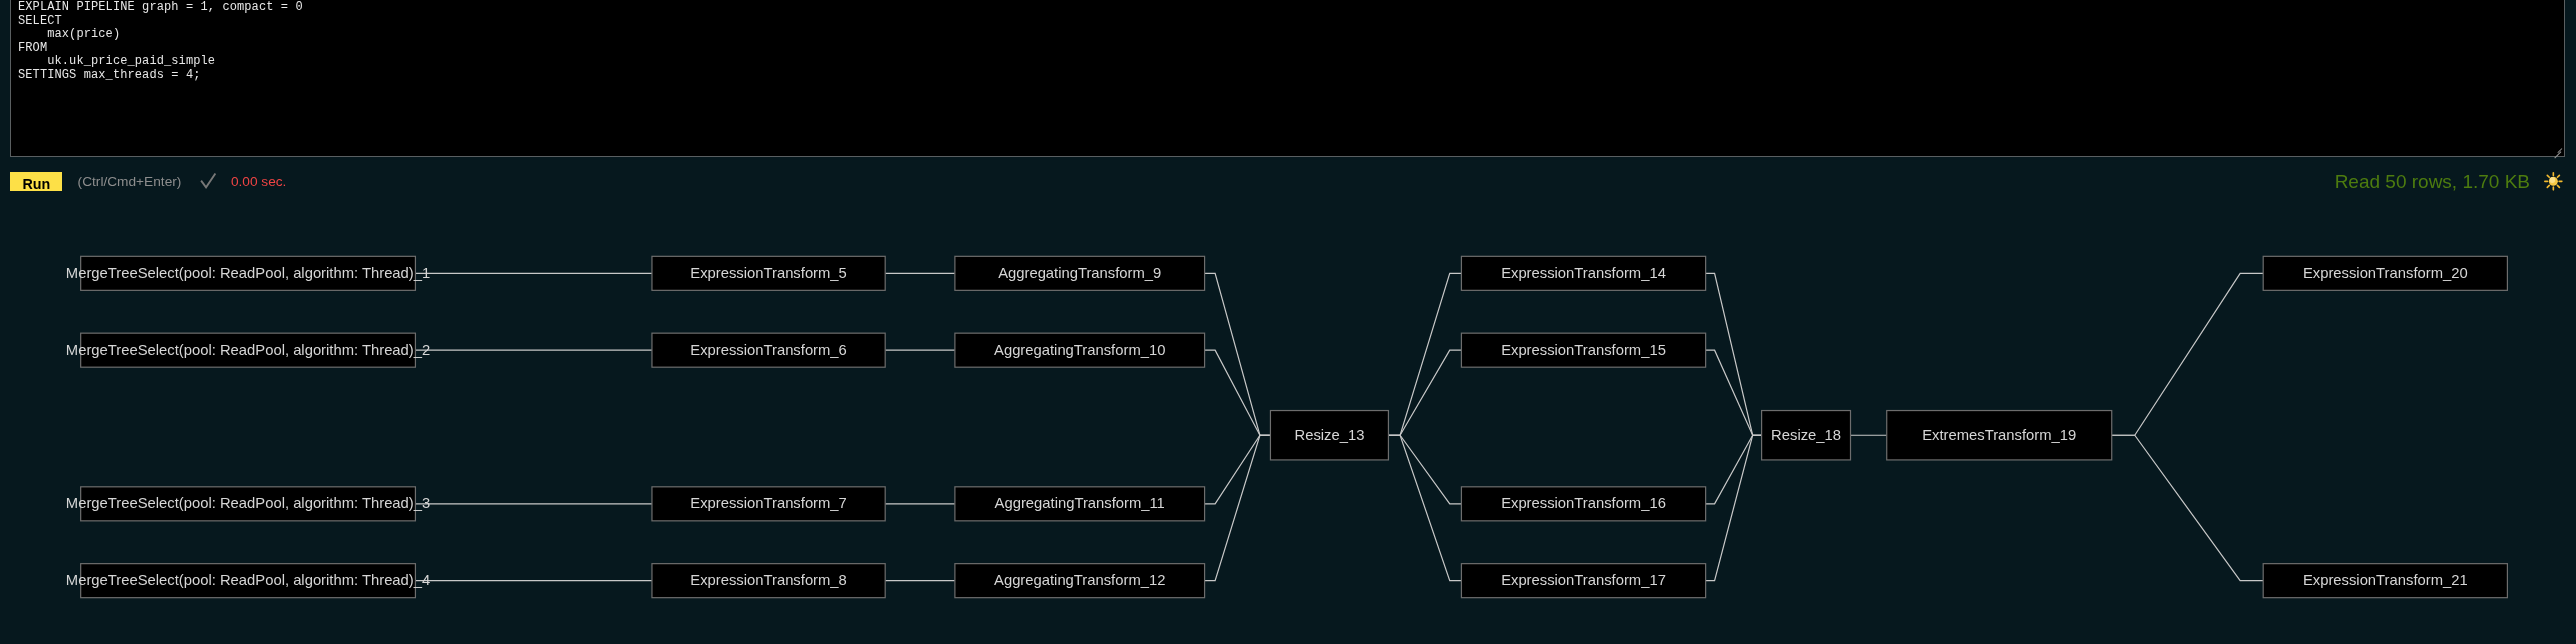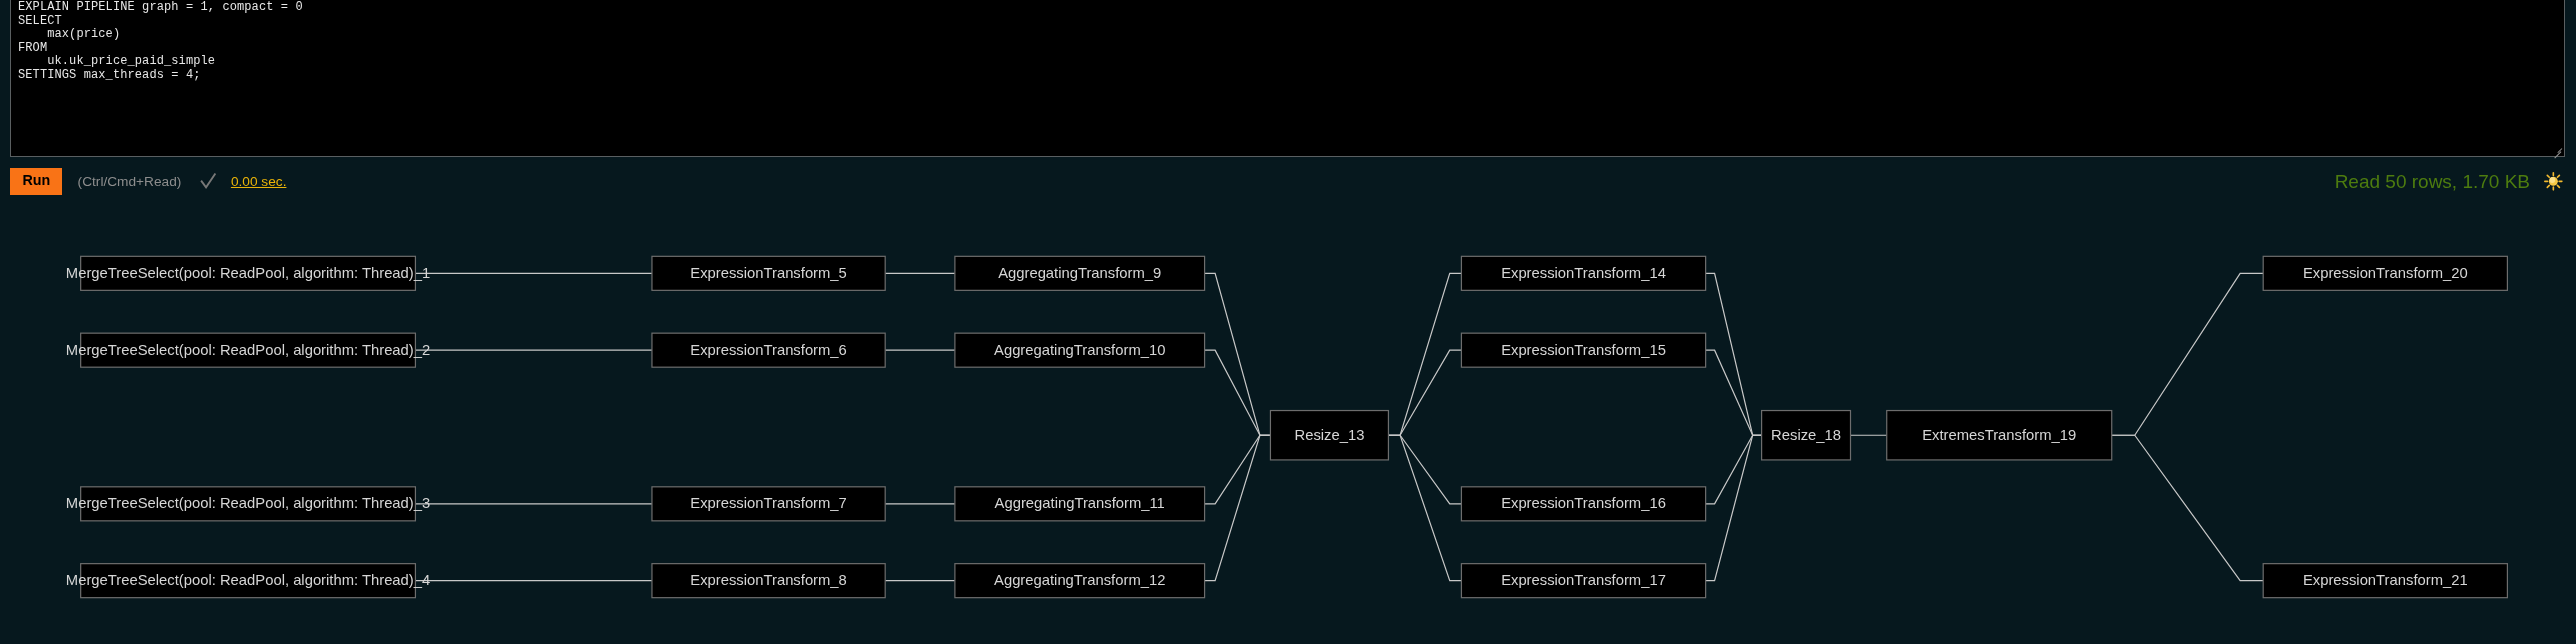--- a/index.html
+++ b/index.html
@@ -68,48 +68,47 @@
     position: absolute;
     left: 0;
     top: 165px;
     width: 2576px;
     height: 33px;
     display: flex;
     align-items: center;
   }
   .run-btn {
     margin-left: 10.4px;
-    background: #f97316;
+    background: #fde047;
     color: #000000;
     border: none;
     font-family: "Liberation Sans", sans-serif;
     font-size: 14.3px;
     font-weight: bold;
-    padding: 5px 12px 8px 12px;
+    padding: 5px 12px 0 12px;
     cursor: pointer;
     line-height: 1;
   }
   .hint {
     margin-left: 15.4px;
     color: #8d8d8d;
     font-size: 13.7px;
   }
   .check-icon {
     margin-left: 18.7px;
     display: inline-block;
     width: 16.5px;
     height: 18.7px;
     position: relative;
   }
   .check-icon svg { display: block; }
   .elapsed {
     margin-left: 14.3px;
-    color: #eab308;
+    color: #ef4444;
     font-size: 13.7px;
-    text-decoration: underline;
   }
   .spacer { flex: 1 1 auto; }
   .read-stat {
     color: #4d7c0f;
     font-size: 19px;
     margin-right: 14.3px;
   }
   .theme-toggle {
     margin-right: 13px;
     width: 18.7px;
@@ -158,21 +157,21 @@
   <span class="resize-grip">
     <i class="l1"></i>
       <i class="l2"></i>
   </span>
 </div>
 
 <div class="toolbar">
 
   <button class="run-btn">Run</button>
 
-  <span class="hint">(Ctrl/Cmd+Read)</span>
+  <span class="hint">(Ctrl/Cmd+Enter)</span>
 
   <span class="check-icon">
     <svg width="16.5" height="18.7" viewBox="0 0 30 34">
       <path d="M3 17 L11 28 L27 4" fill="none" stroke="#787878" stroke-width="3.4" stroke-linecap="square" stroke-linejoin="miter"></path>
     </svg>
   </span>
 
   <span class="elapsed">0.00 sec.</span>
 
   <span class="spacer"></span>

